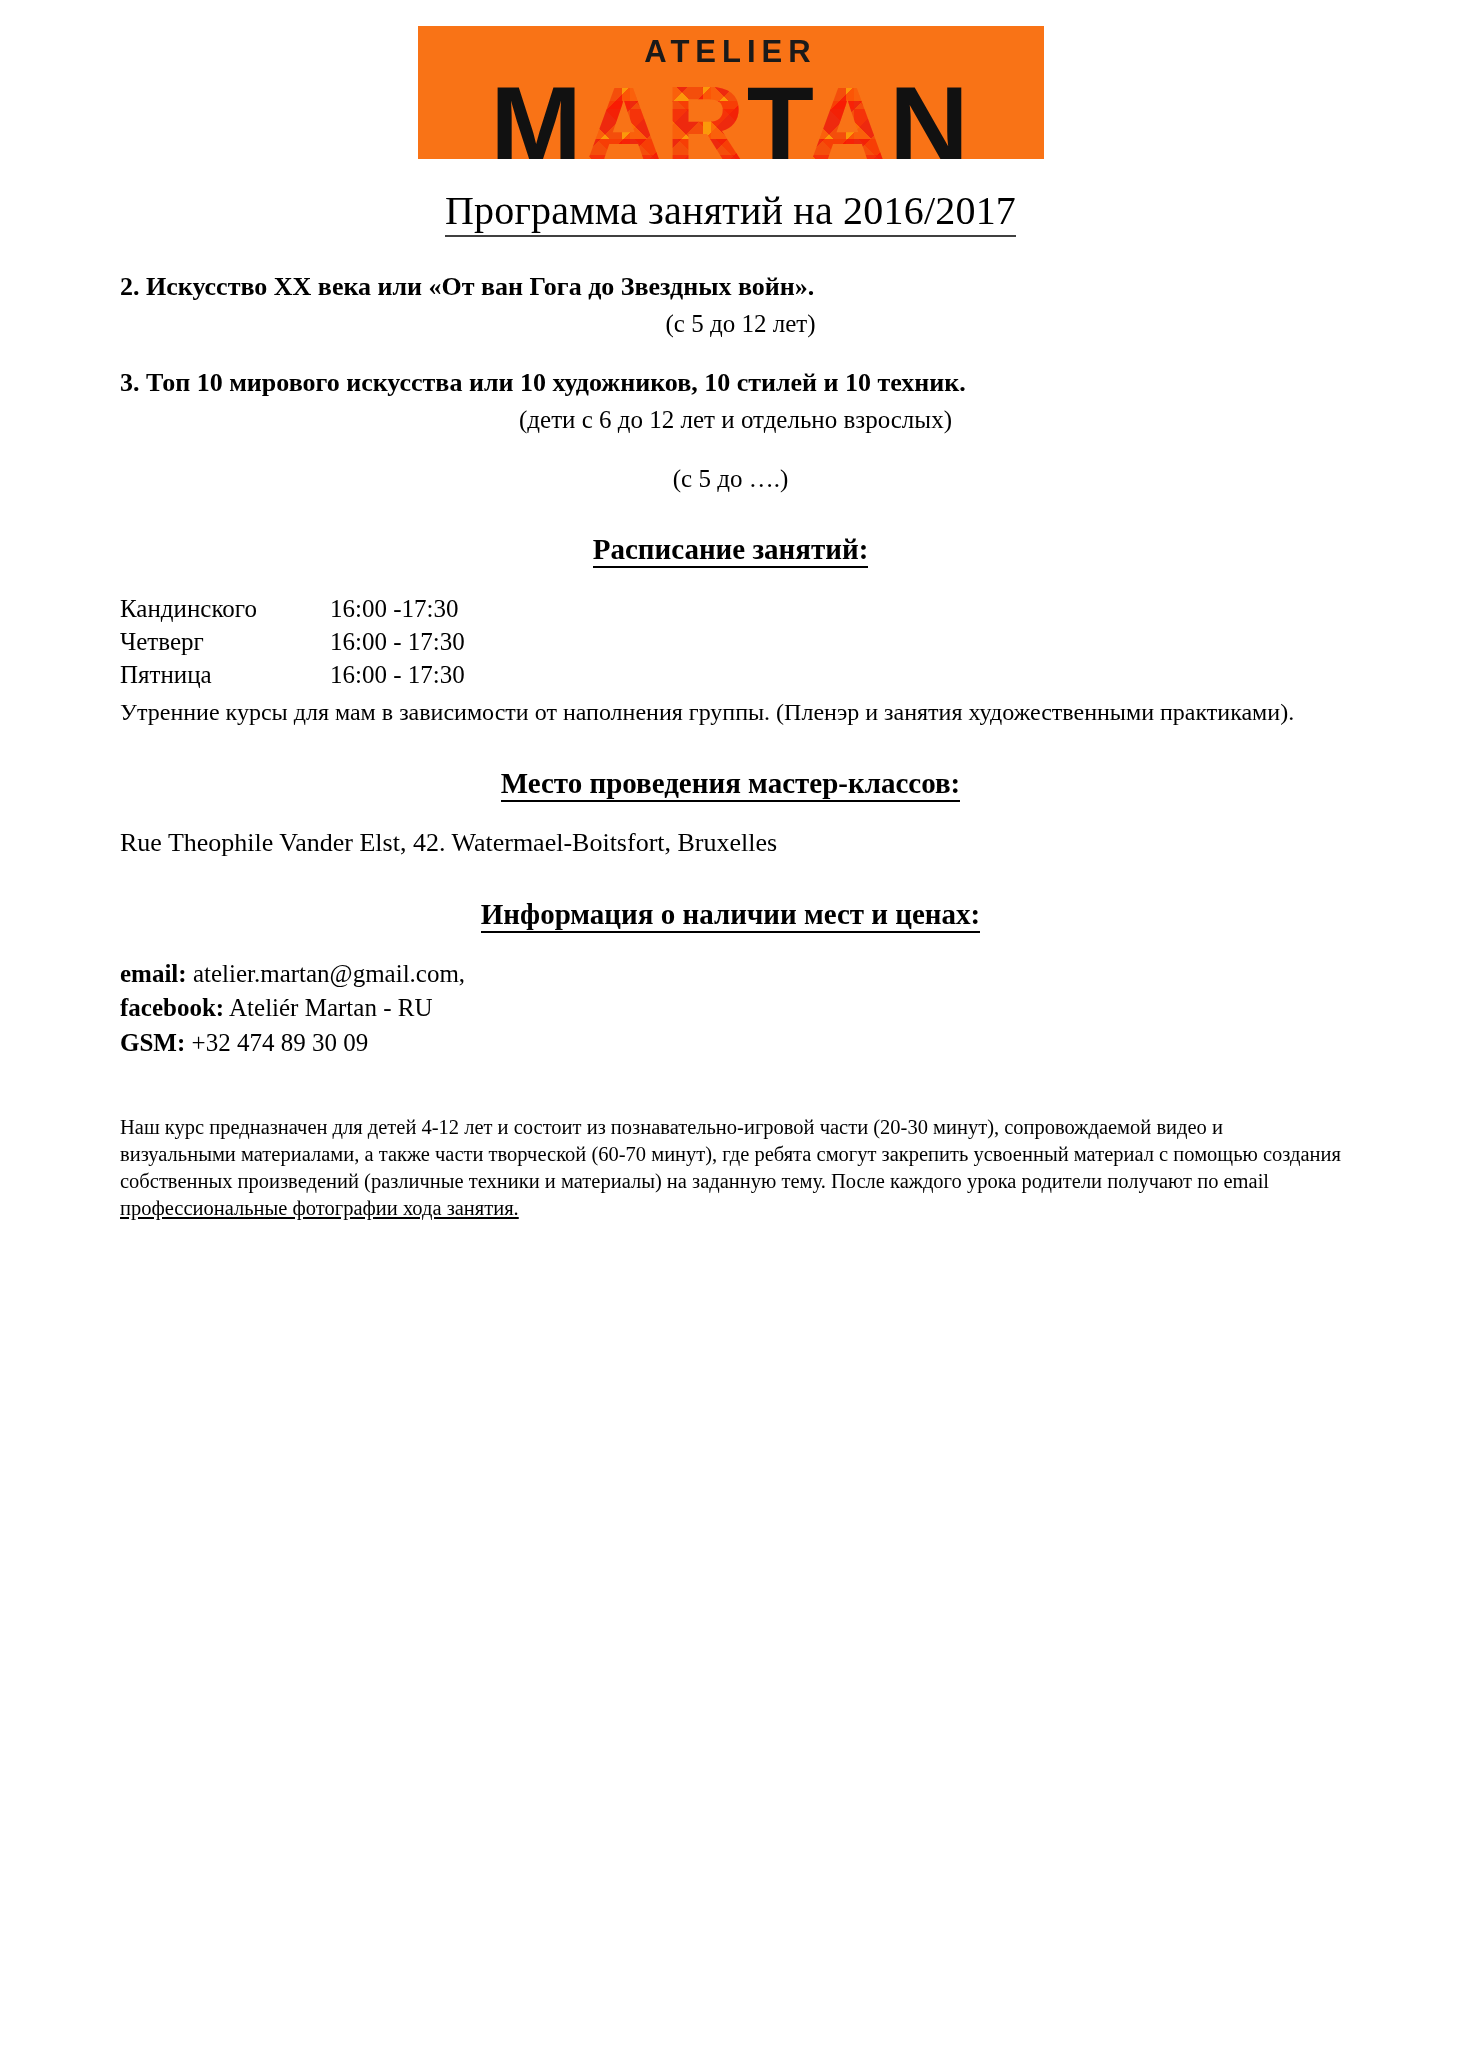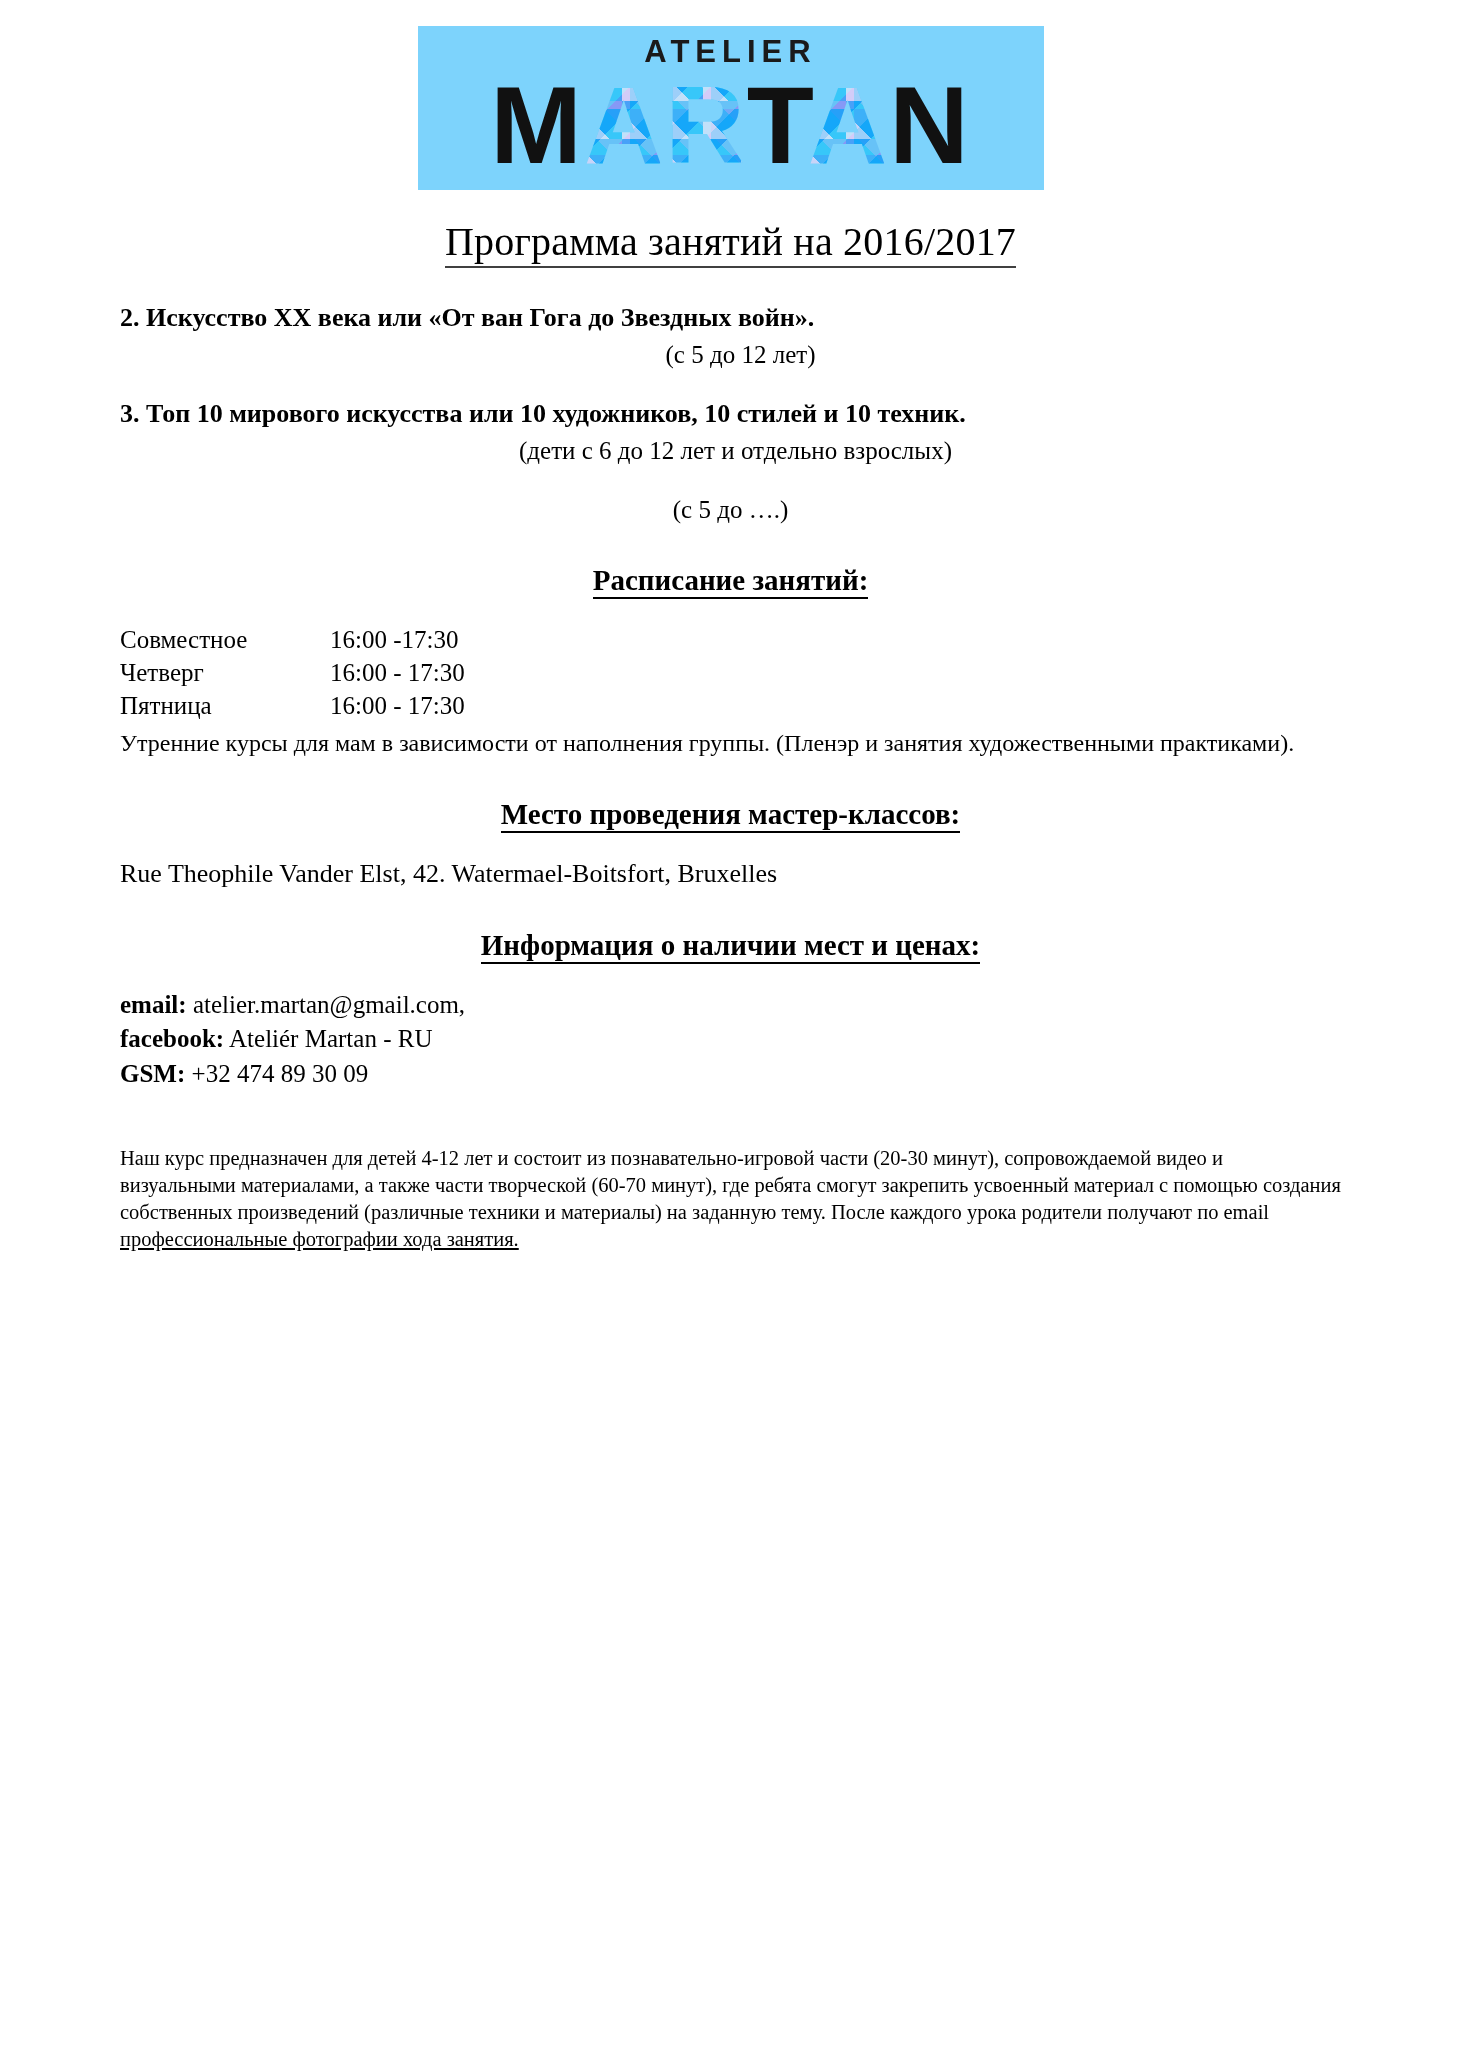--- a/index.html
+++ b/index.html
@@ -24,22 +24,22 @@
 
   
   .logo-wrap {
     width: 100%;
     display: flex;
     justify-content: center;
     margin-bottom: 28px;
   }
   .logo {
     width: 626px;
-    height: 164px;
-    background: #7dd3fc;
+    height: 133px;
+    background: #f97316;
     position: relative;
     overflow: hidden;
   }
   .logo-atelier {
     position: absolute;
     top: 8px;
     left: 0;
     right: 0;
     text-align: center;
     font-family: "Liberation Sans", sans-serif;
@@ -193,21 +193,21 @@
 
   <div class="course">
     <p class="course-age indent-d">(с 5 до ….)</p>
   </div>
 
   <h2 class="section-title">
     <span>Расписание занятий:</span>
   </h2>
   <div class="schedule">
     <div class="schedule-row">
-      <div class="schedule-day">Совместное</div>
+      <div class="schedule-day">Кандинского</div>
       <div class="schedule-time">16:00 -17:30</div>
     </div>
     <div class="schedule-row">
       <div class="schedule-day">Четверг</div>
       <div class="schedule-time">16:00 - 17:30</div>
     </div>
     <div class="schedule-row">
       <div class="schedule-day">Пятница</div>
       <div class="schedule-time">16:00 - 17:30</div>
     </div>

